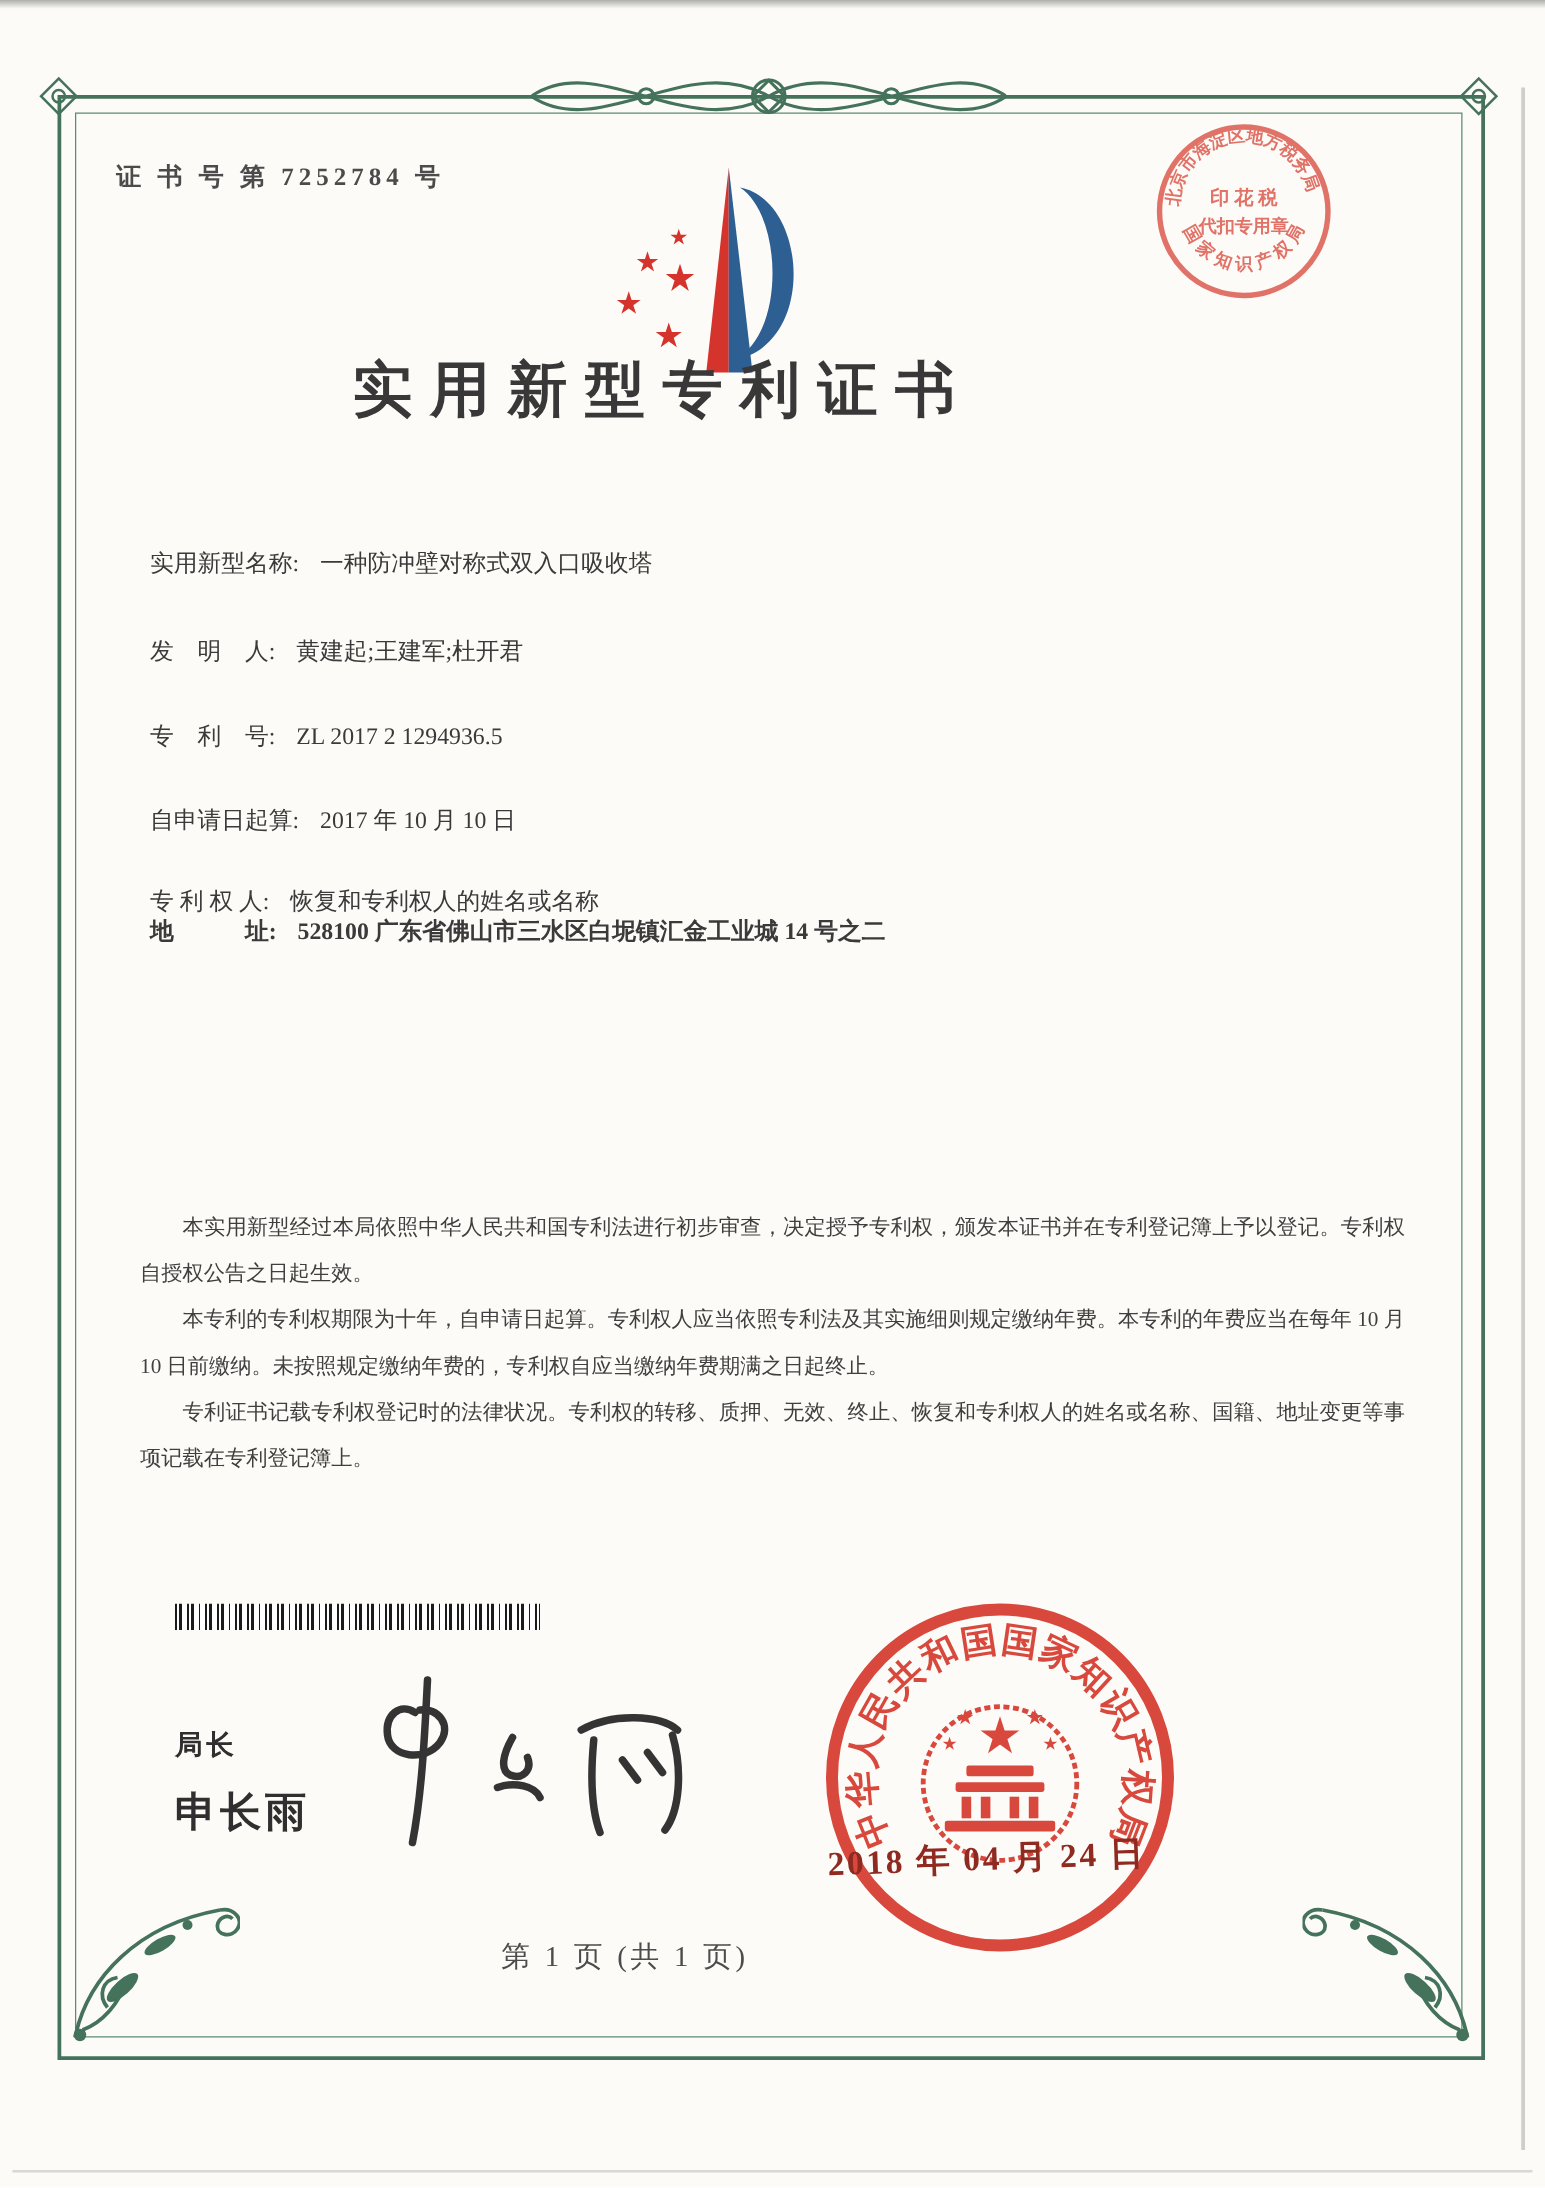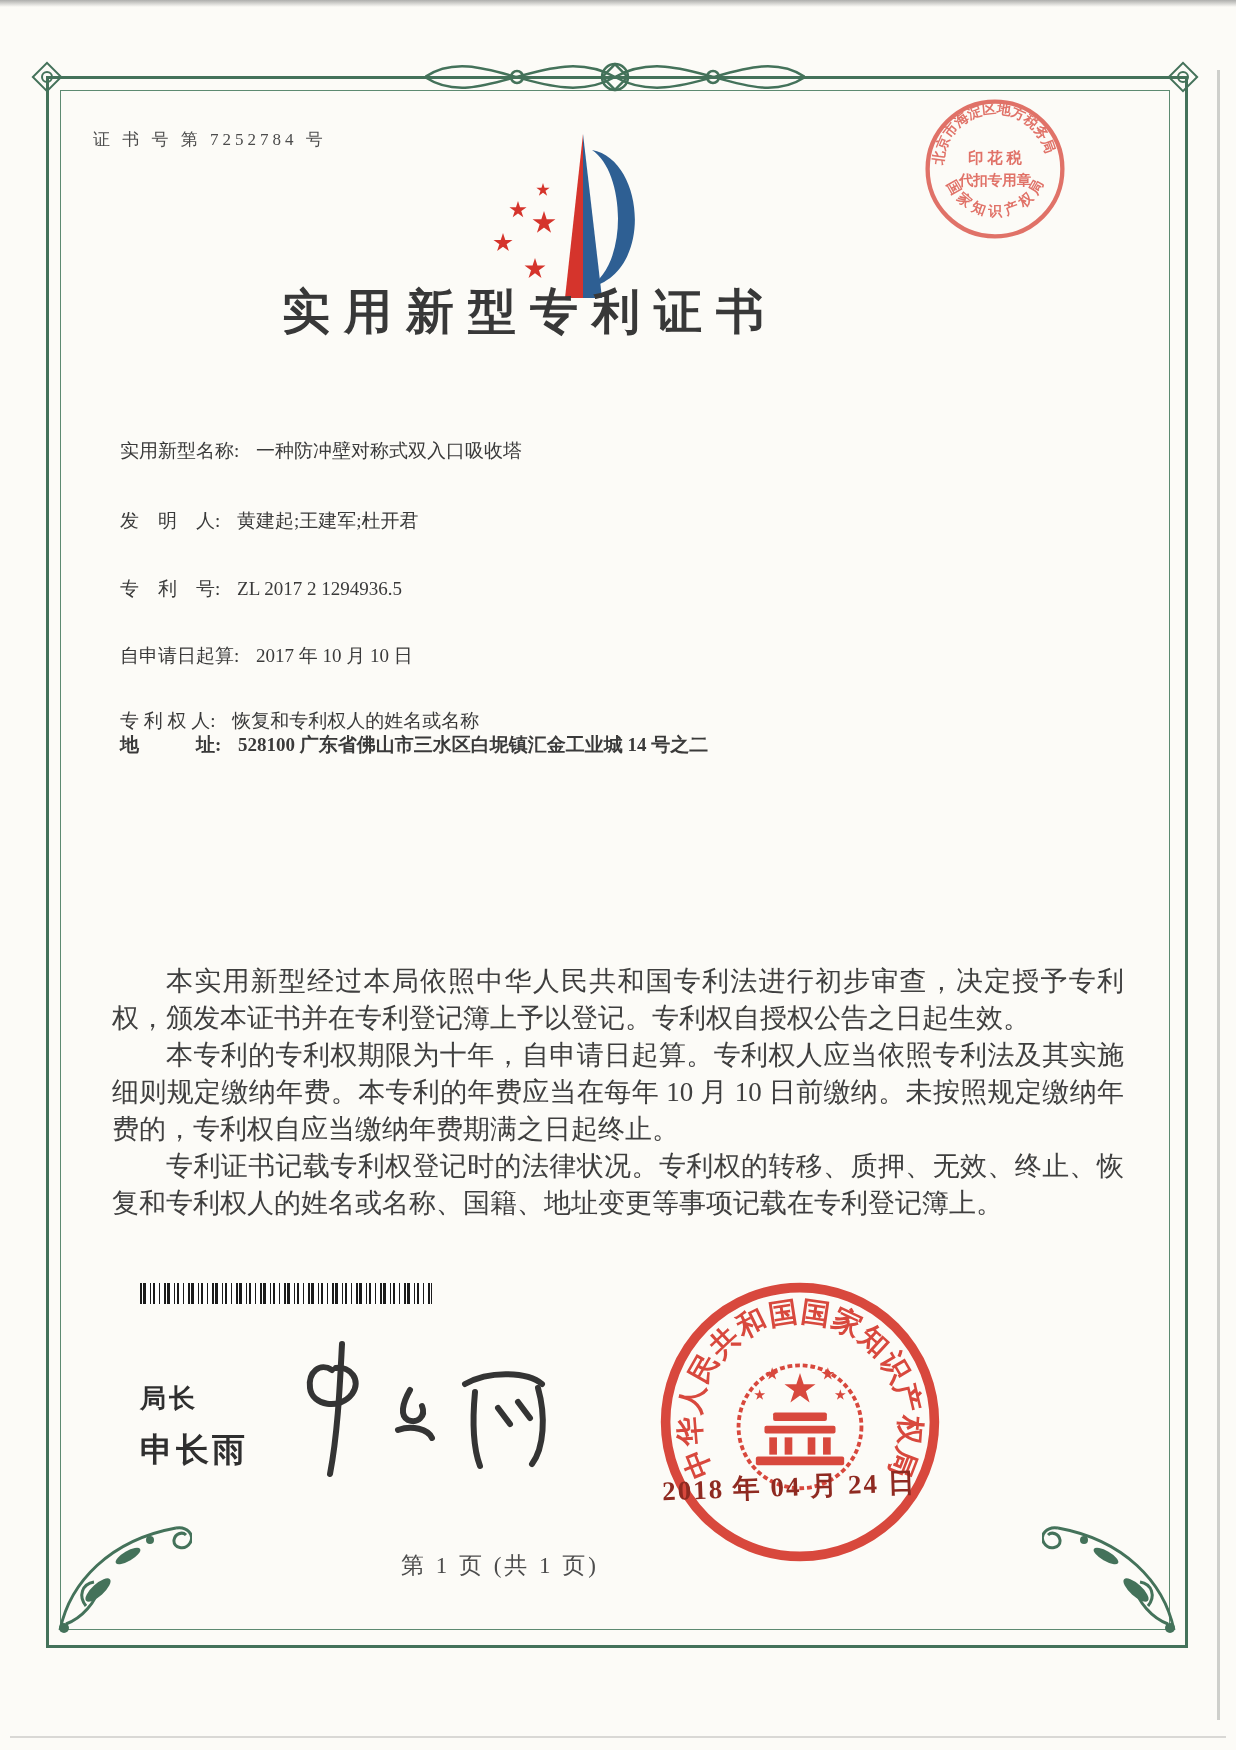--- a/index.html
+++ b/index.html
@@ -20,50 +20,50 @@
     border:3px solid #44725a; }
   .frame-inner { position:absolute; left:60px; top:90px; width:1108px; height:1538px;
     border:1px solid #5d8a71; }
   .ornament { position:absolute; }
   .orn-top { left:425px; top:32px; }
   .orn-tl { left:29px; top:59px; }
   .orn-tr { left:1165px; top:59px; }
   .orn-bl { left:52px; top:1498px; }
   .orn-br { left:1042px; top:1498px; }
 
-  .cert-no { position:absolute; left:93px; top:128px; font-size:17px;
-    letter-spacing:4px; color:#4b4b4b; }
+  .cert-no { position:absolute; left:93px; top:128px; font-size:20px;
+    letter-spacing:4px; color:#4b4b4b;font-weight:bold; }
 
   .logo { position:absolute; left:468px; top:130px; }
   .stamp { position:absolute; left:918px; top:92px; opacity:.88; }
 
   .title { position:absolute; left:60px; top:280px; width:940px; margin:0;
     text-align:center; font-size:48px; font-weight:bold; letter-spacing:14px;
     color:#383838; }
 
   .field { position:absolute; left:120px; font-size:19px; white-space:nowrap; }
   .field .flabel { margin-right:12px; }
   .f0 { top:438px; } .f1 { top:508px; } .f2 { top:576px; }
   .f3 { top:643px; } .f4 { top:708px; } .f5 { top:732px;font-weight:bold; }
 
   .grant { position:absolute; left:120px; top:913px; width:1010px; font-size:21.5px; }
   .grant .g-right { position:absolute; left:535px; top:0; }
   .grant .flabel { margin-right:10px; }
 
   .paras { position:absolute; left:112px; top:963px; width:1012px;
-    font-size:27px; line-height:37px; text-align:justify; color:#3f3f3f; }
+    font-size:17px; line-height:37px; text-align:justify; color:#3f3f3f; }
   .paras p { margin:0; text-indent:2em; }
 
   .barcode { position:absolute; left:140px; top:1283px; width:292px; height:21px;
     background:repeating-linear-gradient(90deg,
       #1b1b1b 0 2px,#fff 2px 3px,#1b1b1b 3px 6px,#fff 6px 10px,
       #1b1b1b 10px 11px,#fff 11px 13px,#1b1b1b 13px 15px,#fff 15px 19px,
       #1b1b1b 19px 20px,#fff 20px 24px); }
 
-  .officer-title { position:absolute; left:140px; top:1381px; font-size:26px;
+  .officer-title { position:absolute; left:140px; top:1381px; font-size:22px;
     font-weight:600; letter-spacing:3px; color:#2f2f2f; }
   .officer-name { position:absolute; left:140px; top:1428px; font-size:33px;
     font-weight:700; letter-spacing:3px; color:#2f2f2f; }
 
   .signature { position:absolute; left:280px; top:1332px; }
 
   .seal { position:absolute; left:656px; top:1278px; opacity:.92; }
   .seal-date { position:absolute; left:662px; top:1468px; width:300px;
     font-size:27px; font-weight:bold; letter-spacing:2px; color:#8f2a21;
     transform:rotate(-2deg); }

